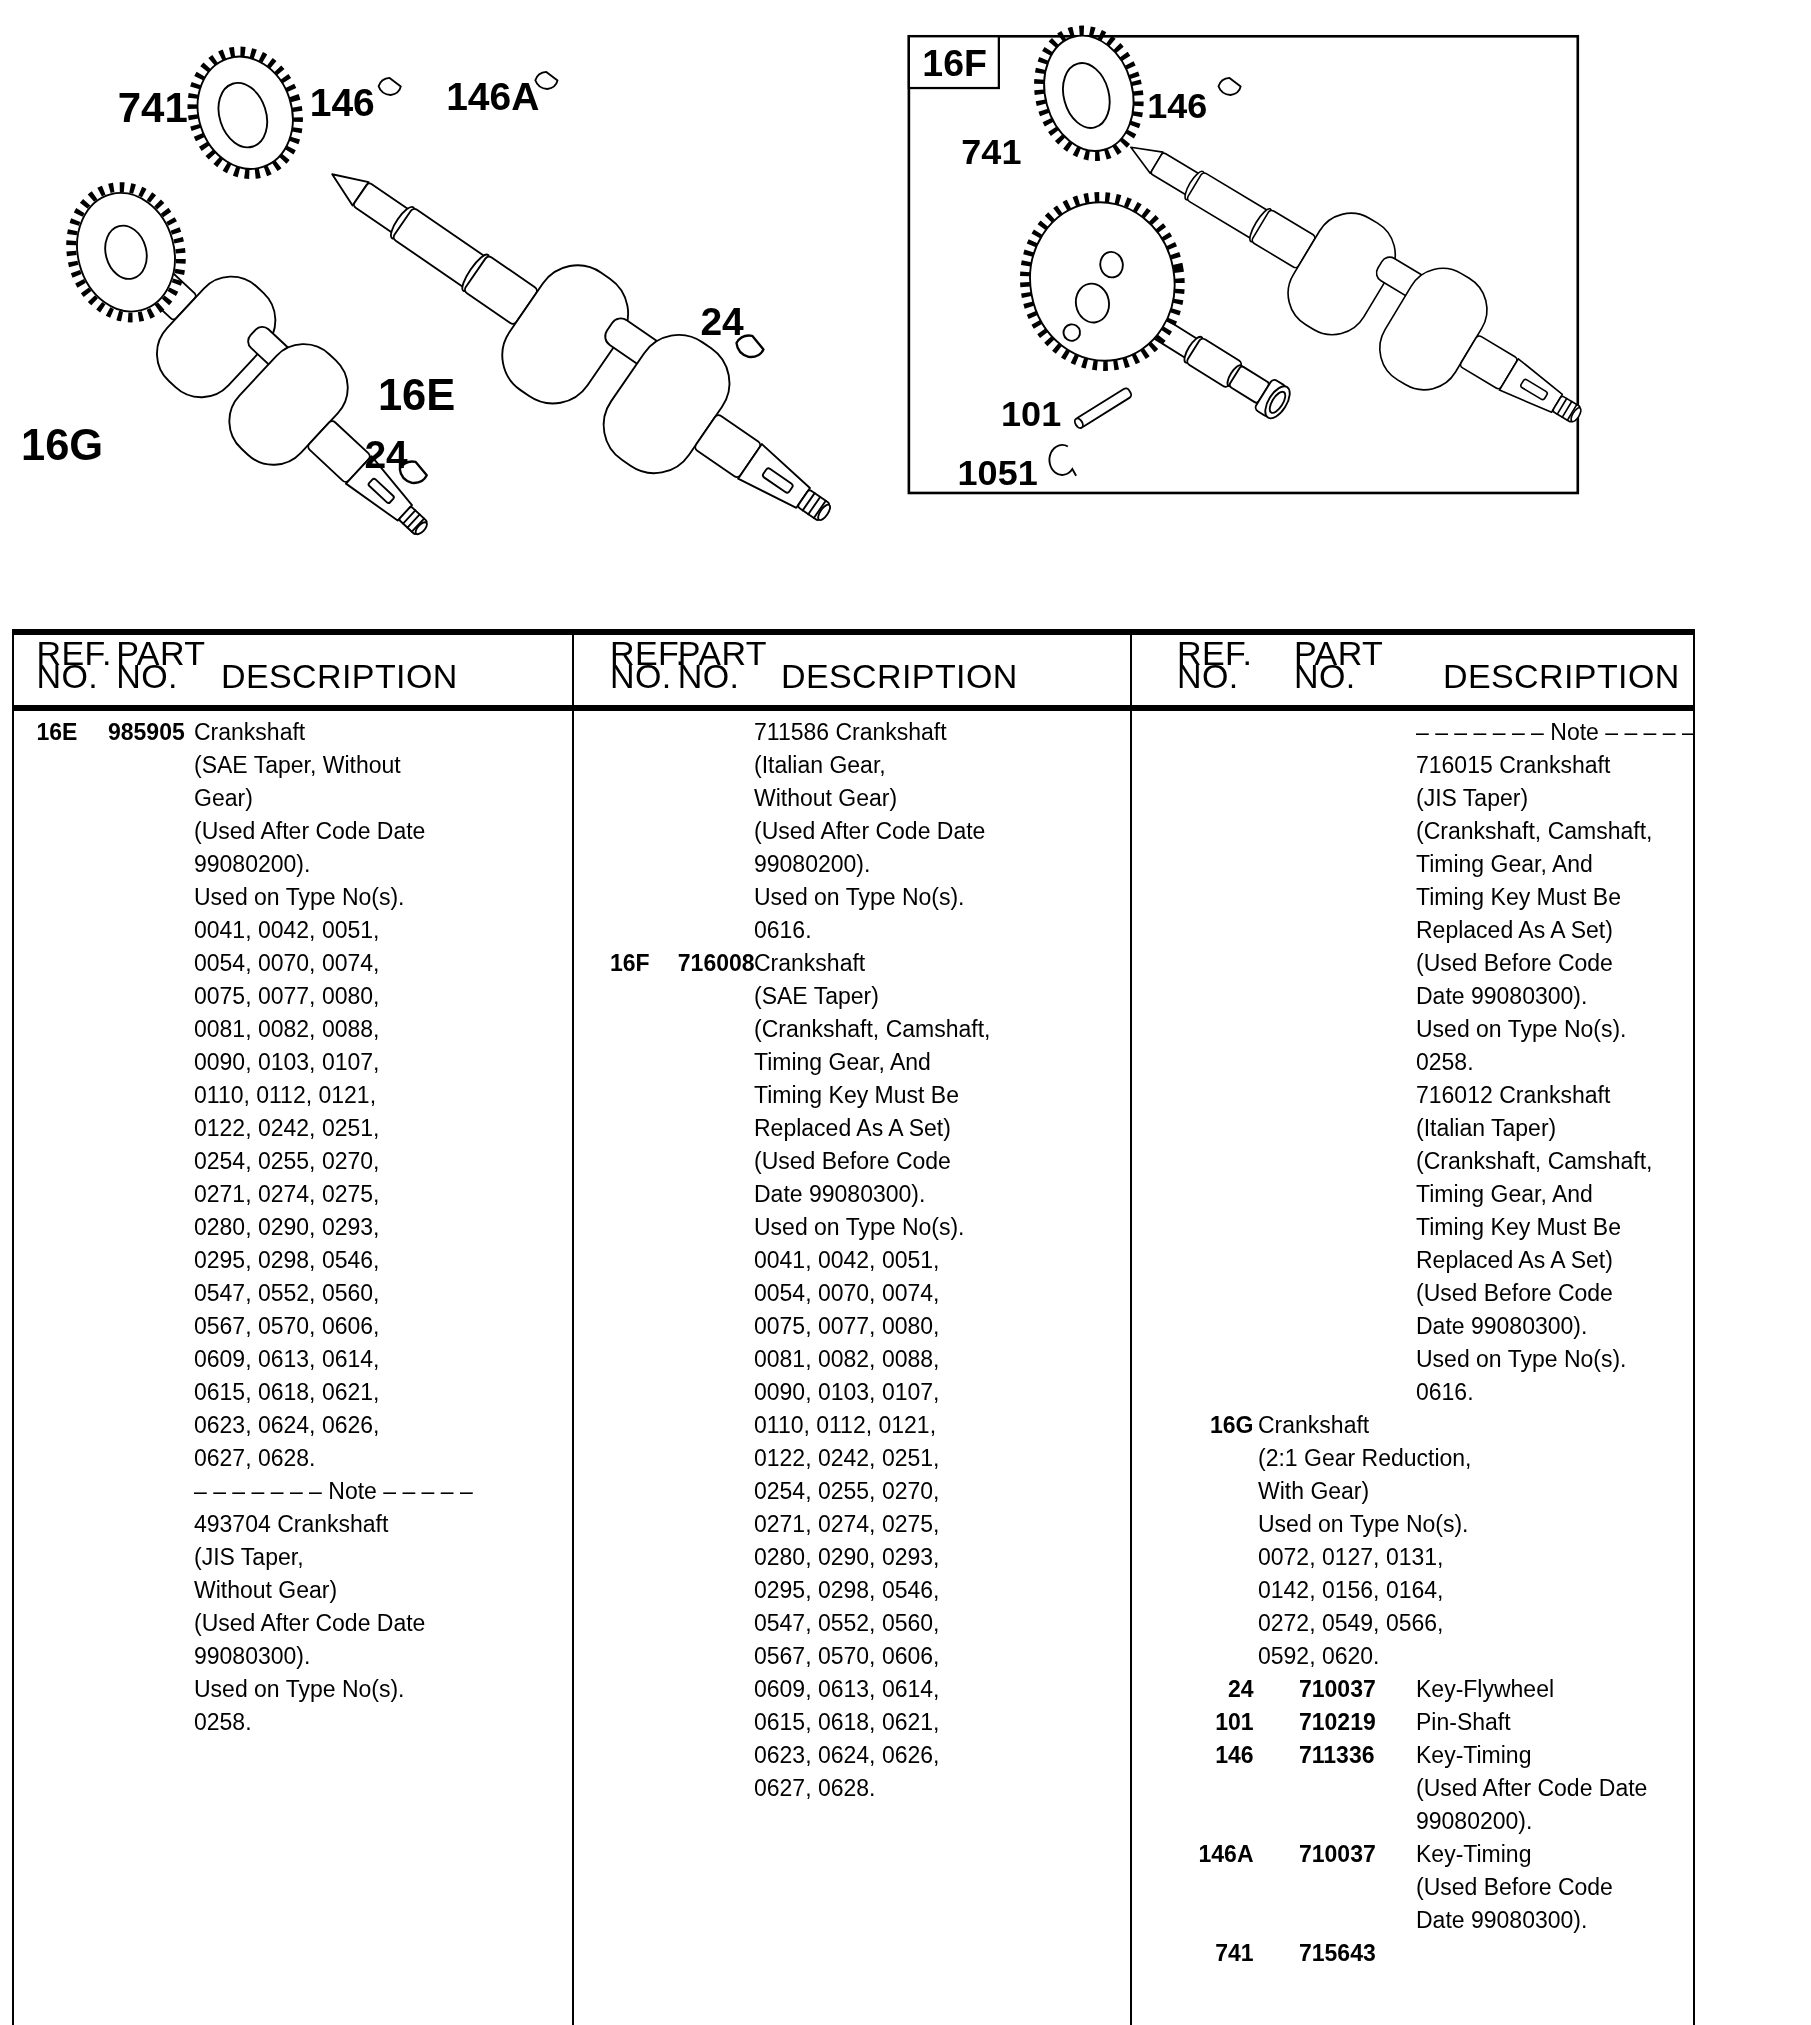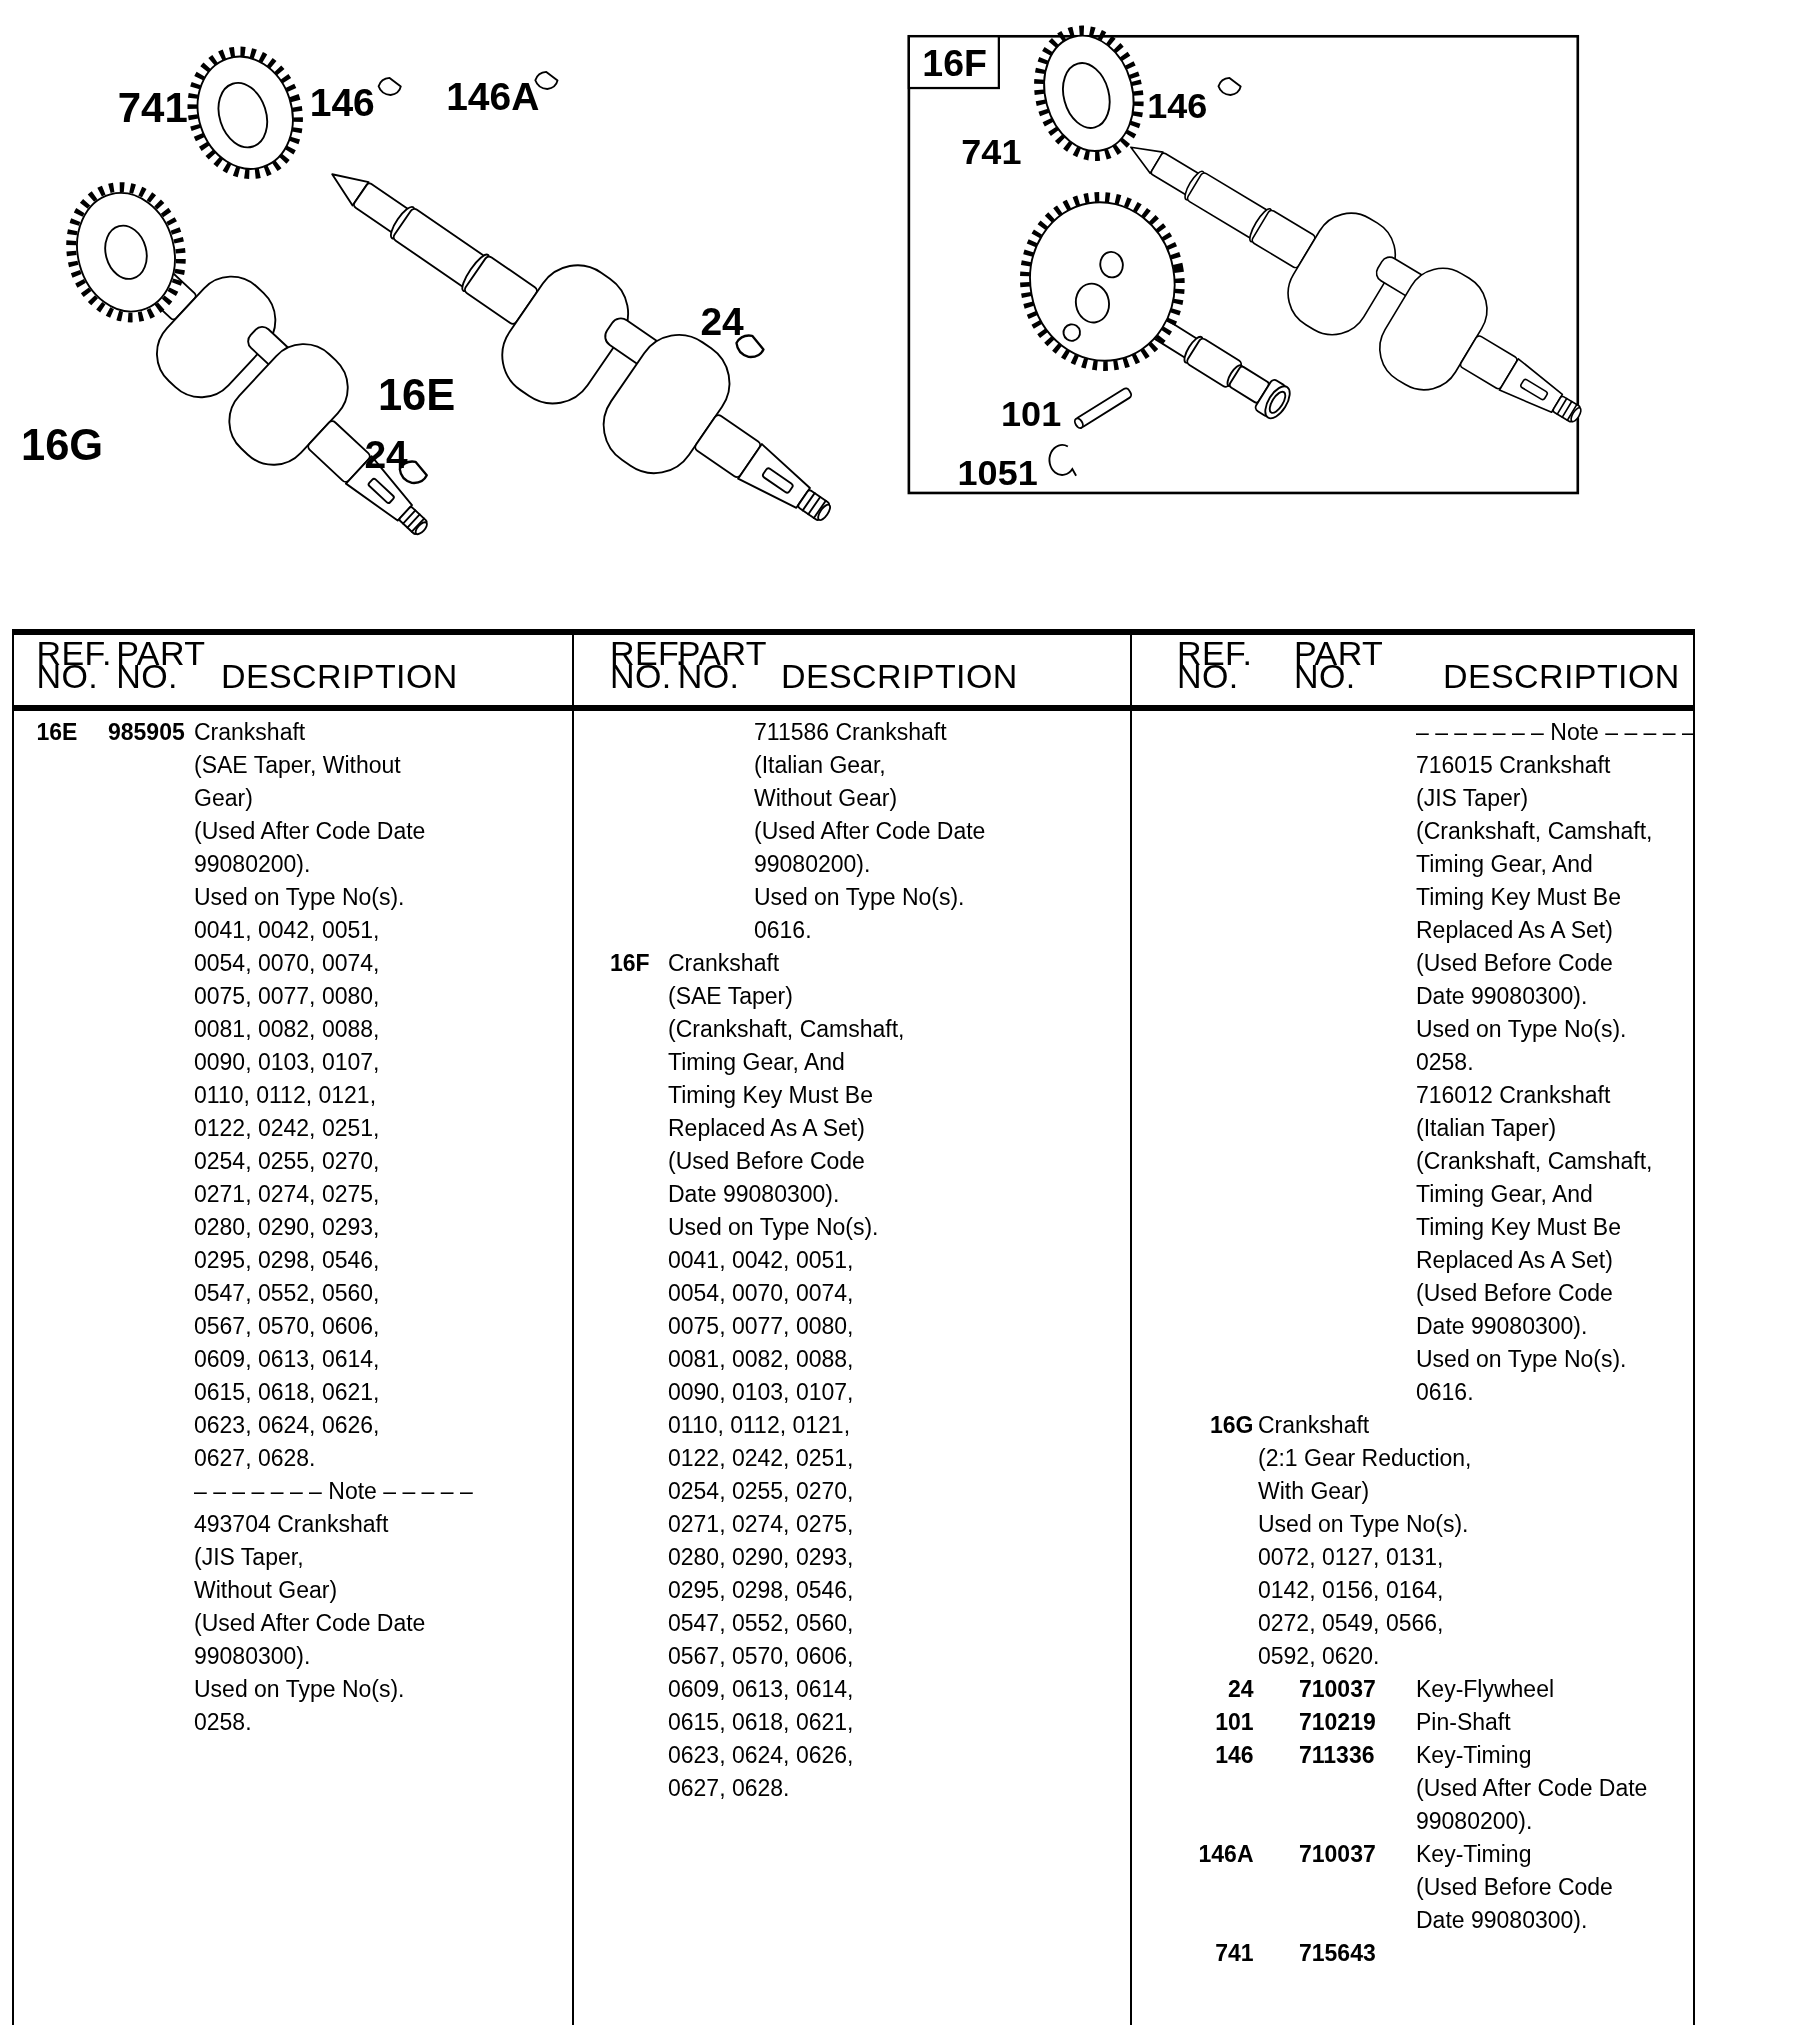--- a/index.html
+++ b/index.html
@@ -260,20 +260,21 @@
                 <div class="dline"><span>(Italian Gear,</span></div>
                 <div class="dline"><span>Without Gear)</span></div>
                 <div class="dline"><span>(Used After Code Date</span></div>
                 <div class="dline"><span>99080200).</span></div>
                 <div class="dline"><span>Used on Type No(s).</span></div>
                 <div class="dline"><span>0616.</span></div>
               </div>
             </div>
             <div class="entry">
               <div class="e-ref">16F</div>
+              <div class="e-part">716008</div>
               <div class="e-desc">
                 <div class="dline"><span>Crankshaft</span></div>
                 <div class="dline"><span>(SAE Taper)</span></div>
                 <div class="dline"><span>(Crankshaft, Camshaft,</span></div>
                 <div class="dline"><span>Timing Gear, And</span></div>
                 <div class="dline"><span>Timing Key Must Be</span></div>
                 <div class="dline"><span>Replaced As A Set)</span></div>
                 <div class="dline"><span>(Used Before Code</span></div>
                 <div class="dline"><span>Date 99080300).</span></div>
                 <div class="dline"><span>Used on Type No(s).</span></div>

